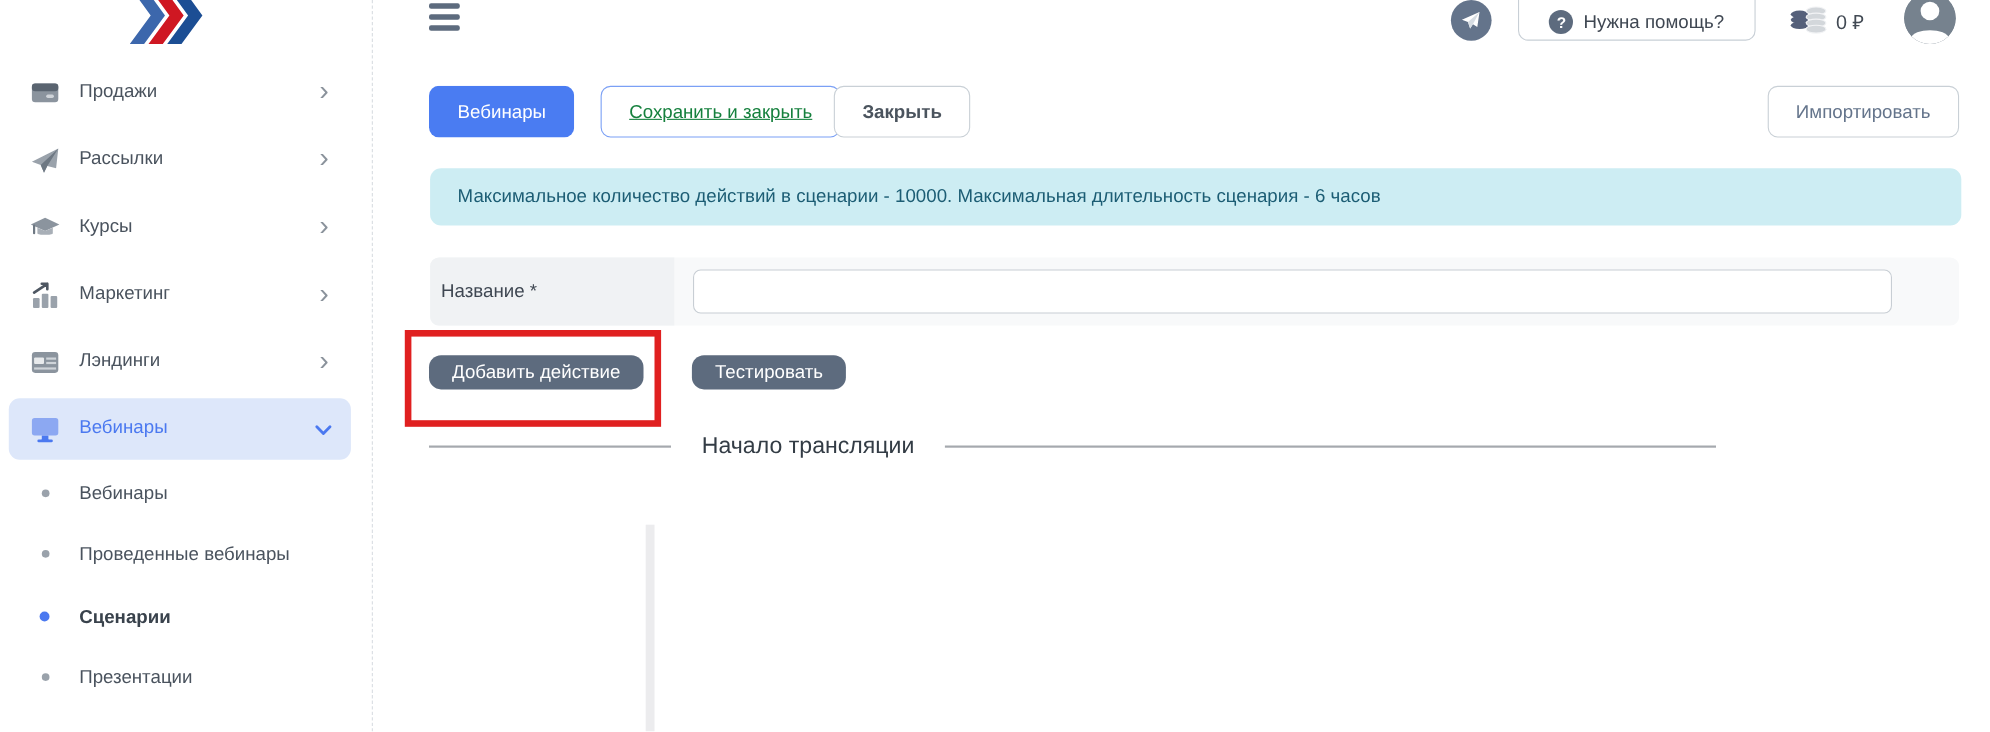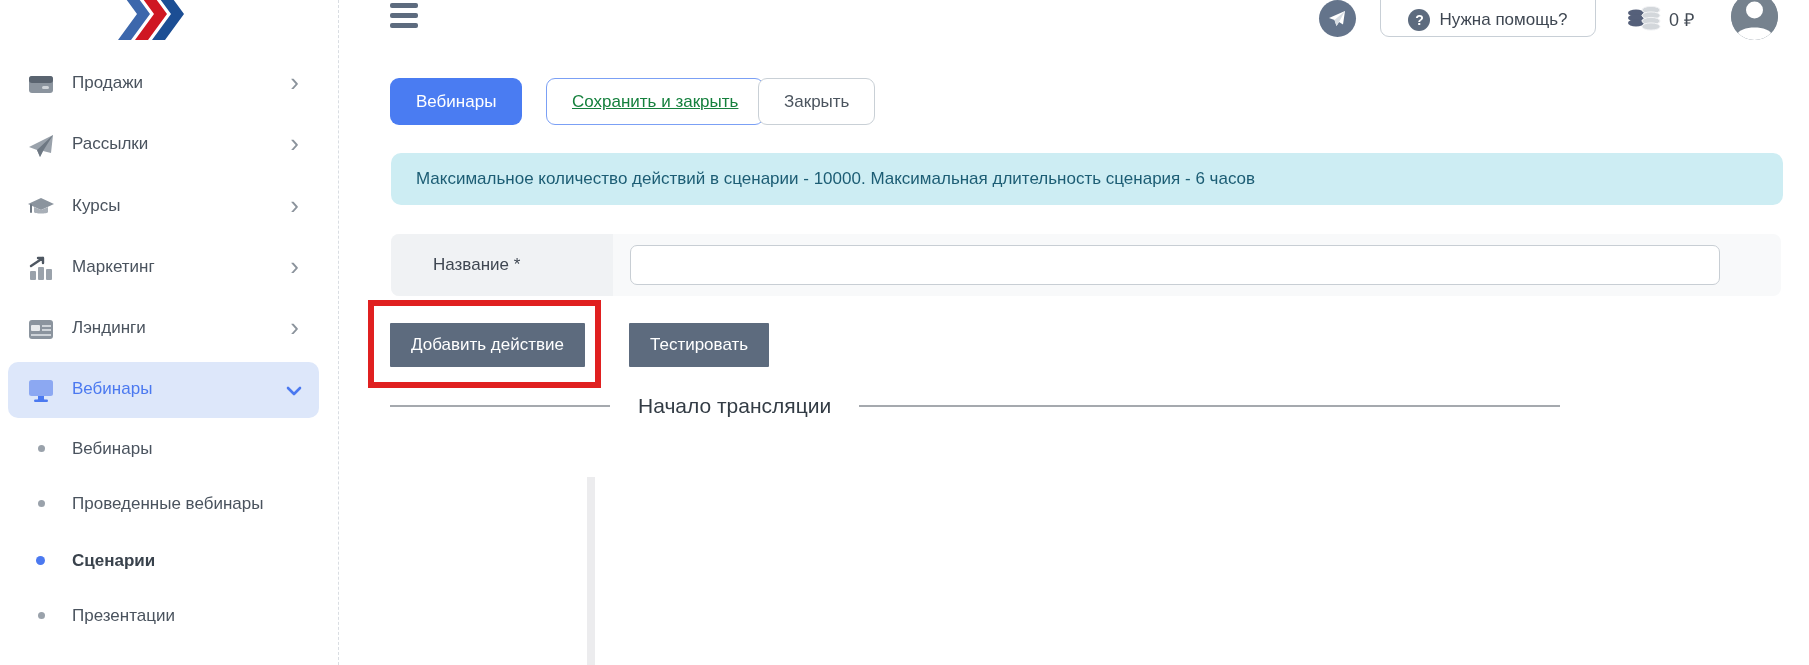--- a/index.html
+++ b/index.html
@@ -31,33 +31,33 @@
   .help-q { width:22px; height:22px; border-radius:50%; background:#5d6b7e; color:#fff; font-size:14px; font-weight:bold; display:flex; align-items:center; justify-content:center; }
   .help-label { font-size:17px; color:#3f4752; }
   .coins { position:absolute; left:1288px; top:4px; }
   .balance { position:absolute; left:1330px; top:7px; font-size:18px; color:#424a54; }
   .avatar { position:absolute; left:1392px; top:-7px; width:47px; height:47px; border-radius:50%; background:#76828e; overflow:hidden; cursor:pointer; }
 
   
   .btn { position:absolute; top:78px; height:47px; border-radius:9px; font-size:17px; display:flex; align-items:center; justify-content:center; padding:0 25px; cursor:pointer; background:#fff; border:1px solid transparent; font-family:"Liberation Sans", sans-serif; }
   #btn-save { left:51px; background:#4a7cf2; color:#ffffff; }
   #btn-save-close { left:207px; border-color:#7ba0f5; color:#15803d;text-decoration:underline; }
-  #btn-close { left:419px; border-color:#c9d0d6; color:#4b545e; }
+  #btn-close { left:419px; border-color:#c9d0d6; color:#4b545e;font-weight:bold; }
   #btn-import { right:28px; border-color:#c9d0d6; color:#64748b; }
 
   
   .notice { position:absolute; left:52px; top:153px; width:1392px; height:52px; background:#cdedf3; border-radius:10px; display:flex; align-items:center; padding-left:25px; font-size:17px; color:#1c5d74; }
 
   
   .form-row { position:absolute; left:52px; top:234px; width:1390px; height:62px; background:#f8f9fa; border-radius:8px; }
-  .form-label-cell { position:absolute; left:0; top:0; width:222px; height:62px; background:#f0f2f4; border-radius:8px 0 0 8px; display:flex; align-items:center; padding-left:42px; font-size:17px; color:#3f4752; }
+  .form-label-cell { position:absolute; left:0; top:0; width:222px; height:62px; background:#f0f2f4; border-radius:8px 0 0 8px; display:flex; align-items:center; padding-left:10px; font-size:17px; color:#3f4752; }
   .form-input { position:absolute; left:239px; top:11px; width:1090px; height:40px; border:1px solid #c8ced4; border-radius:7px; background:#fff; font-size:16px; padding:0 12px; color:#333; outline:none; font-family:"Liberation Sans", sans-serif; }
 
   
-  .action-btn { position:absolute; top:323px; height:44px; background:#5d6b7e; color:#fff; font-size:17px; border:none; border-radius:1px; padding:0 21px; display:flex; align-items:center; cursor:pointer; font-family:"Liberation Sans", sans-serif; }
+  .action-btn { position:absolute; top:323px; height:31px; background:#5d6b7e; color:#fff; font-size:17px; border:none; border-radius:11px; padding:0 21px; display:flex; align-items:center; cursor:pointer; font-family:"Liberation Sans", sans-serif; }
   #btn-add { left:51px; }
   #btn-test { left:254px;margin-left:36px; }
 
   
   .annotation { position:absolute; left:29px; top:300px; width:233px; height:88px; border:6px solid #e02020; z-index:5; pointer-events:none; }
 
   
   .section-divider { position:absolute; left:51px; top:386px; width:1170px; height:40px; display:flex; align-items:center; }
   .sd-line-left { width:220px; height:2px; background:#a5a9ae; }
   .sd-title { margin:0 28px; font-size:21px; color:#333c45; white-space:nowrap; }
@@ -216,20 +216,21 @@
     <svg width="47" height="47" viewBox="0 0 47 47">
         <circle cx="23.5" cy="23.5" r="23.5" fill="#76828e"></circle>
         <circle cx="23.5" cy="17" r="8.5" fill="#ffffff"></circle>
         <path d="M6 42 c2-10 33-10 35 0 a23.5 23.5 0 0 1 -35 0 Z" fill="#ffffff"></path>
       </svg>
   </div>
 
   <button class="btn" id="btn-save">Вебинары</button>
   <button class="btn" id="btn-save-close">Сохранить и закрыть</button>
   <button class="btn" id="btn-close">Закрыть</button>
+  <button class="btn" id="btn-import">Импортировать</button>
 
   <div class="notice">Максимальное количество действий в сценарии - 10000. Максимальная длительность сценария - 6 часов</div>
 
   <div class="form-row">
     <div class="form-label-cell">Название *</div>
     <input class="form-input" type="text" value="" style="">
   </div>
 
   <button class="action-btn" id="btn-add">Добавить действие</button>
   <button class="action-btn" id="btn-test">Тестировать</button>

